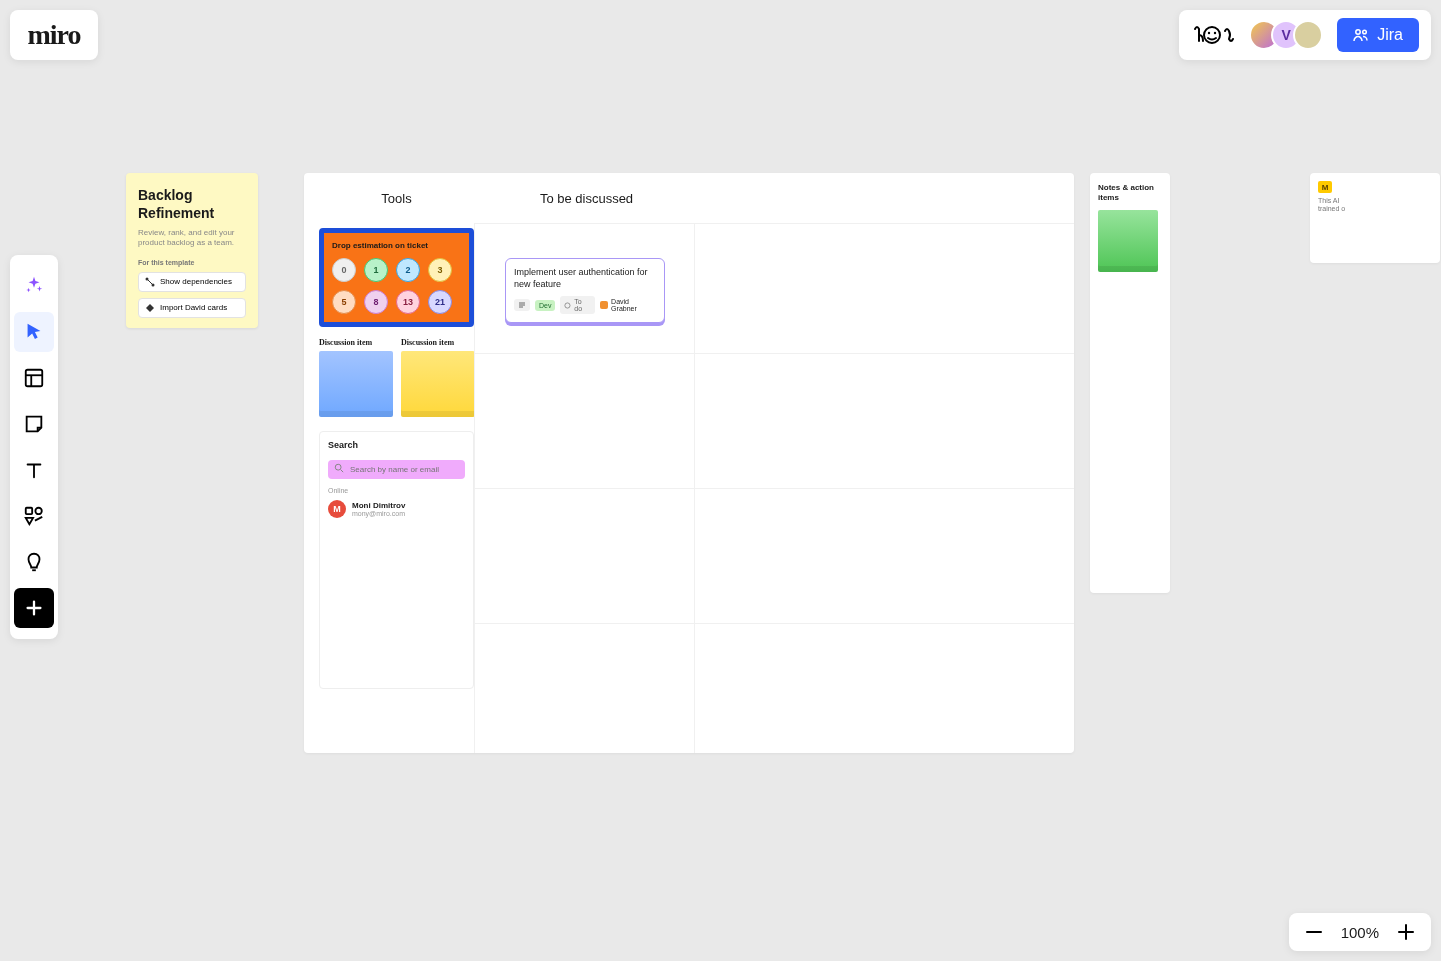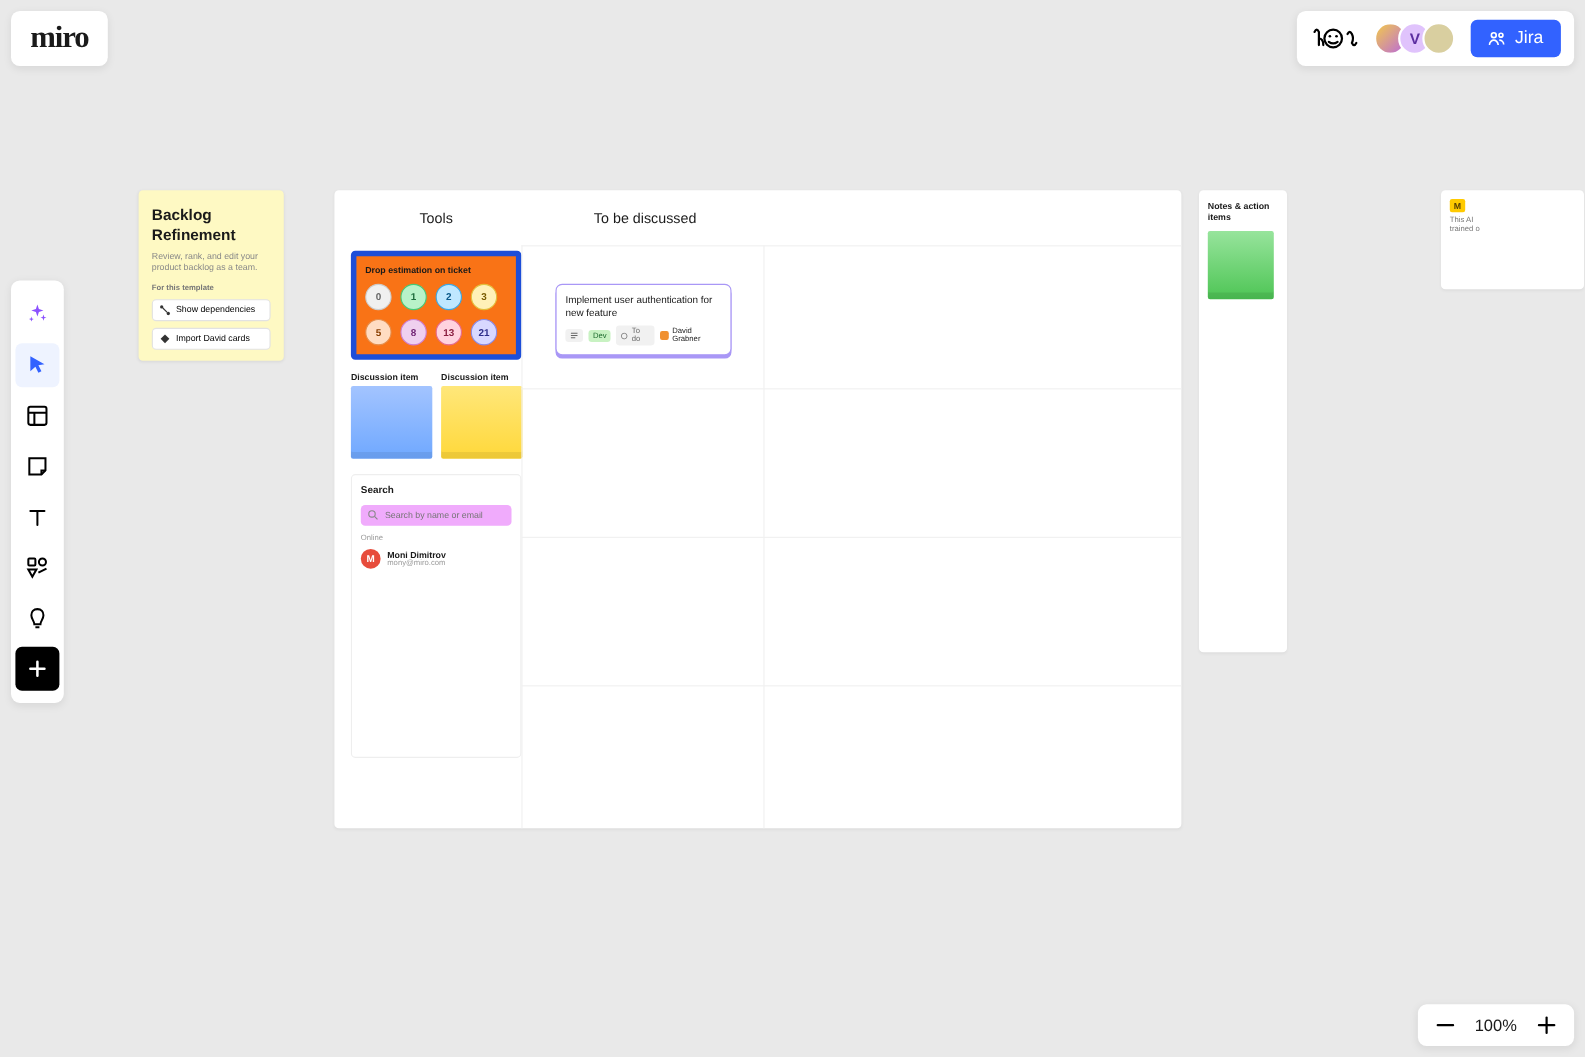--- a/index.html
+++ b/index.html
@@ -89,21 +89,21 @@
   .c1 { background:#b8f2c9; border:1px solid #46c874; color:#1e6b3c;}
   .c2 { background:#bfe7ff; border:1px solid #3ba7e5; color:#0c5a8a;}
   .c3 { background:#fff1b8; border:1px solid #e2be3b; color:#7a5c00;}
   .c5 { background:#ffdcc2; border:1px solid #e58c4a; color:#8a3e00;}
   .c8 { background:#efd0ef; border:1px solid #ce7ed0; color:#6e1e70;}
   .c13 { background:#ffd2df; border:1px solid #e56a8d; color:#8a1e40;}
   .c21 { background:#d8d8ff; border:1px solid #8a8ae5; color:#2e2e8a;}
 
   .disc-row { position:absolute; left:15px; top:165px; width:155px; display:flex; gap:8px; }
   .disc-item { width:74px; }
-  .disc-item .lbl { font-size:8px; font-weight:600; margin-bottom:4px; }
+  .disc-item .lbl { font-size:8px; font-weight:600; margin-bottom:4px;font-family:Liberation Serif, serif; }
   .sticky { width:74px; height:66px; border-radius:2px; box-shadow: inset 0 -6px 0 rgba(0,0,0,0.07); cursor:grab; }
   .sticky.blue { background: linear-gradient(180deg,#a3c4ff 0%, #6fa8ff 100%); }
   .sticky.yellow { background: linear-gradient(180deg,#ffe77a 0%, #ffd83a 100%); }
 
   .people-panel { position:absolute; left:15px; top:258px; width:155px; height:258px; border:1px solid #eee; border-radius:4px; padding:8px; background:#fff; }
   .people-panel .hdr { font-size:9px; font-weight:600; }
   .search-wrap { position:relative; margin-top:8px; }
   .search-wrap input { width:100%; border:none; background:#f0abfc; border-radius:4px; padding:5px 6px 5px 22px; font-size:8px; color:#555; }
   .search-wrap .sicon { position:absolute; left:6px; top:5px; width:10px; height:10px; }
   .online-lbl { font-size:7px; color:#999; margin-top:8px; }

